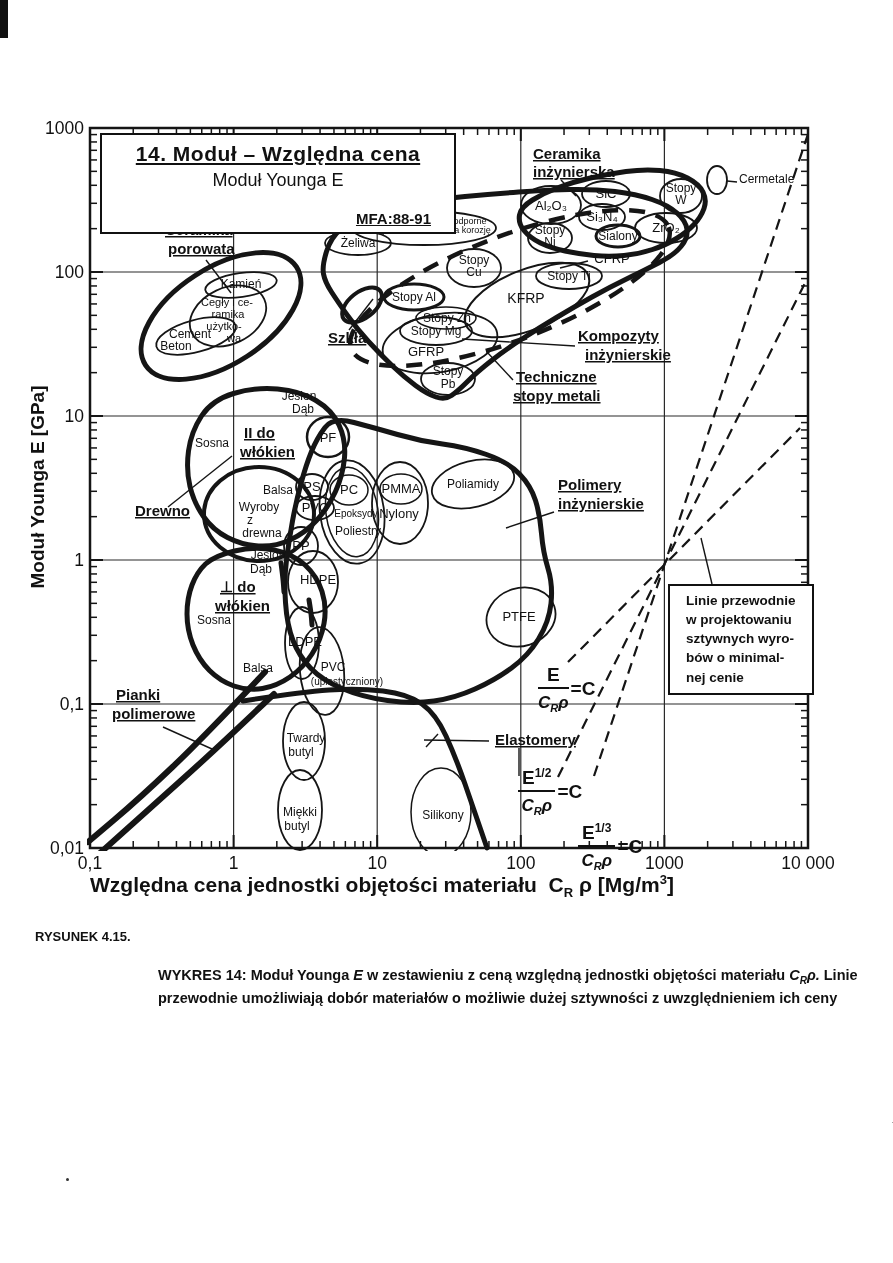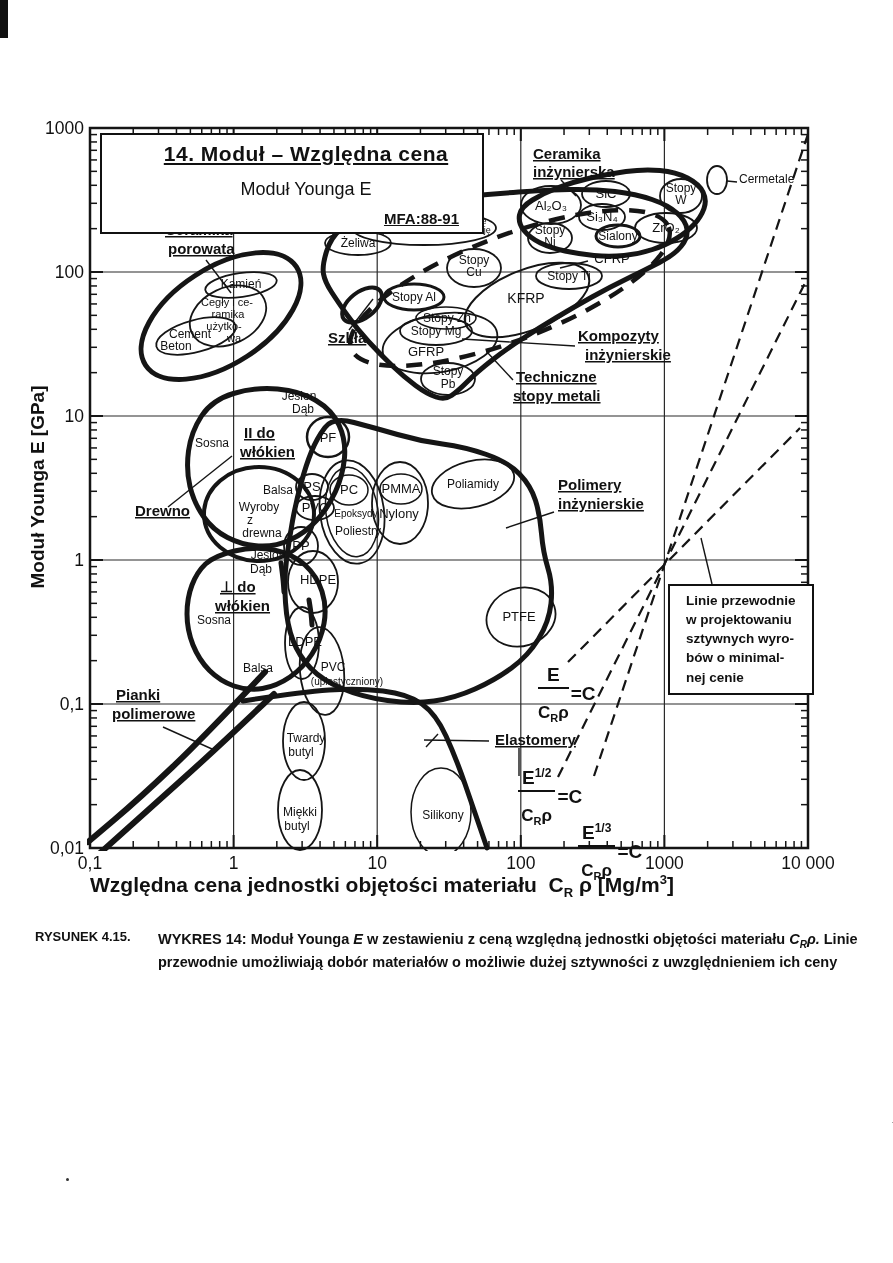--- a/index.html
+++ b/index.html
@@ -1,40 +1,40 @@
 <!DOCTYPE html>
 <html><head>
 <meta charset="utf-8">
 <style>
   html,body{margin:0;padding:0;background:#ffffff;}
   .page{position:relative;width:893px;height:1263px;background:#fff;
         font-family:"Liberation Sans",sans-serif;color:#111;overflow:hidden;}
   #chart-svg{position:absolute;left:0;top:0;}
   #chart-svg text{font-family:"Liberation Sans",sans-serif;fill:#111;}
   .abs{position:absolute;}
-  .title-box{left:100px;top:133px;width:352px;height:97px;border:2px solid #111;background:#fff;padding-left:28px;}
+  .title-box{left:100px;top:133px;width:352px;height:97px;border:2px solid #111;background:#fff;}
   .tb1{font-size:21px;font-weight:bold;text-decoration:underline;text-align:center;margin-top:7px;letter-spacing:.5px;}
-  .tb2{font-size:18px;text-align:center;margin-top:13px;}
+  .tb2{font-size:18px;text-align:center;margin-top:4px;}
   .tb3{position:absolute;right:23px;bottom:5px;font-size:15px;font-weight:bold;text-decoration:underline;}
   .y-label{left:38px;top:487px;transform:translate(-50%,-50%) rotate(-90deg);
            font-size:19px;font-weight:bold;white-space:nowrap;}
   .x-title{left:90px;top:872px;width:718px;text-align:left;font-size:21px;font-weight:bold;white-space:nowrap;}
   .x-title sub{font-size:13px;} .x-title sup{font-size:13px;}
   .guide-box{left:668px;top:584px;width:122px;border:2.5px solid #111;background:#fff;
              padding:5px 4px 6px 16px;font-size:13.5px;line-height:1.42;font-weight:bold;}
   .formula{font-weight:bold;color:#111;}
   .frac{display:inline-block;vertical-align:middle;text-align:center;}
   .frac .num{display:block;border-bottom:2.5px solid #111;padding:0 4px 1px;font-size:19px;}
   .frac .num sup{font-size:12px;}
-  .frac .den{display:block;font-size:17px;padding-top:14px;}
+  .frac .den{display:block;font-size:17px;padding-top:4px;font-style:italic;}
   .frac .den sub{font-size:11px;}
   .formula .eq{display:inline-block;vertical-align:middle;font-size:19px;margin-left:2px;}
   .caption{left:35px;top:929px;width:835px;display:flex;font-weight:bold;justify-content:space-between;}
   .cap-label{width:106px;font-size:13px;flex:none;}
-  .cap-body{font-size:14.5px;line-height:1.38;width:712px;}
+  .cap-body{font-size:14.5px;line-height:1.38;width:712px;margin-top:36px;}
   .cap-body i{font-style:italic;}
   .cap-body sub{font-size:10px;}
   .page-number{left:892px;top:1120px;font-size:12px;}
   .artifact-1{left:0;top:0;width:8px;height:38px;background:#111;}
   .artifact-2{left:66px;top:1178px;width:3px;height:3px;background:#333;border-radius:50%;}
 </style>
 </head>
 <body>
 
 <div class="page">

